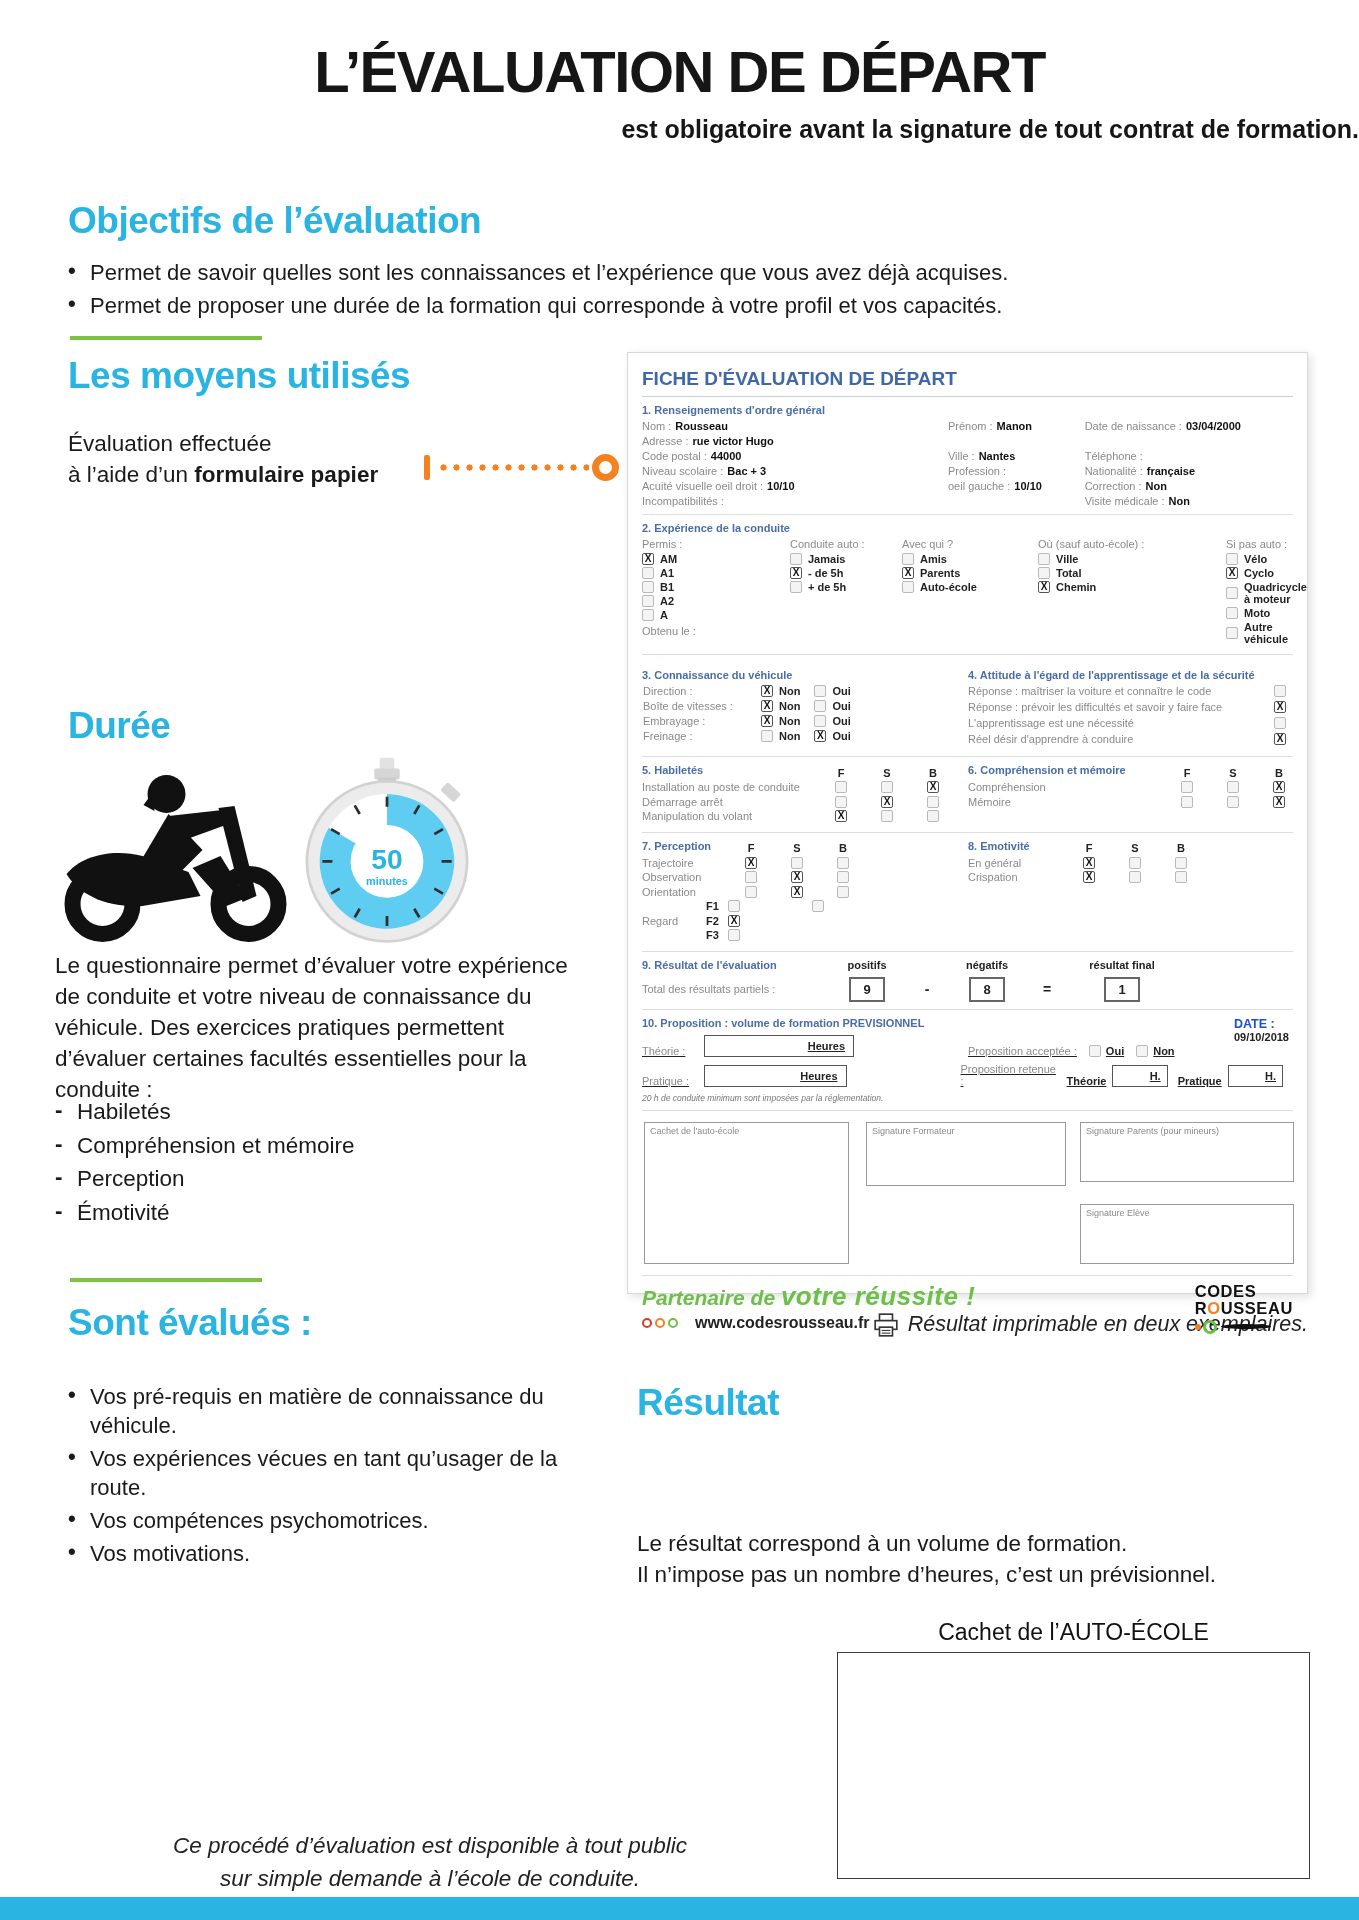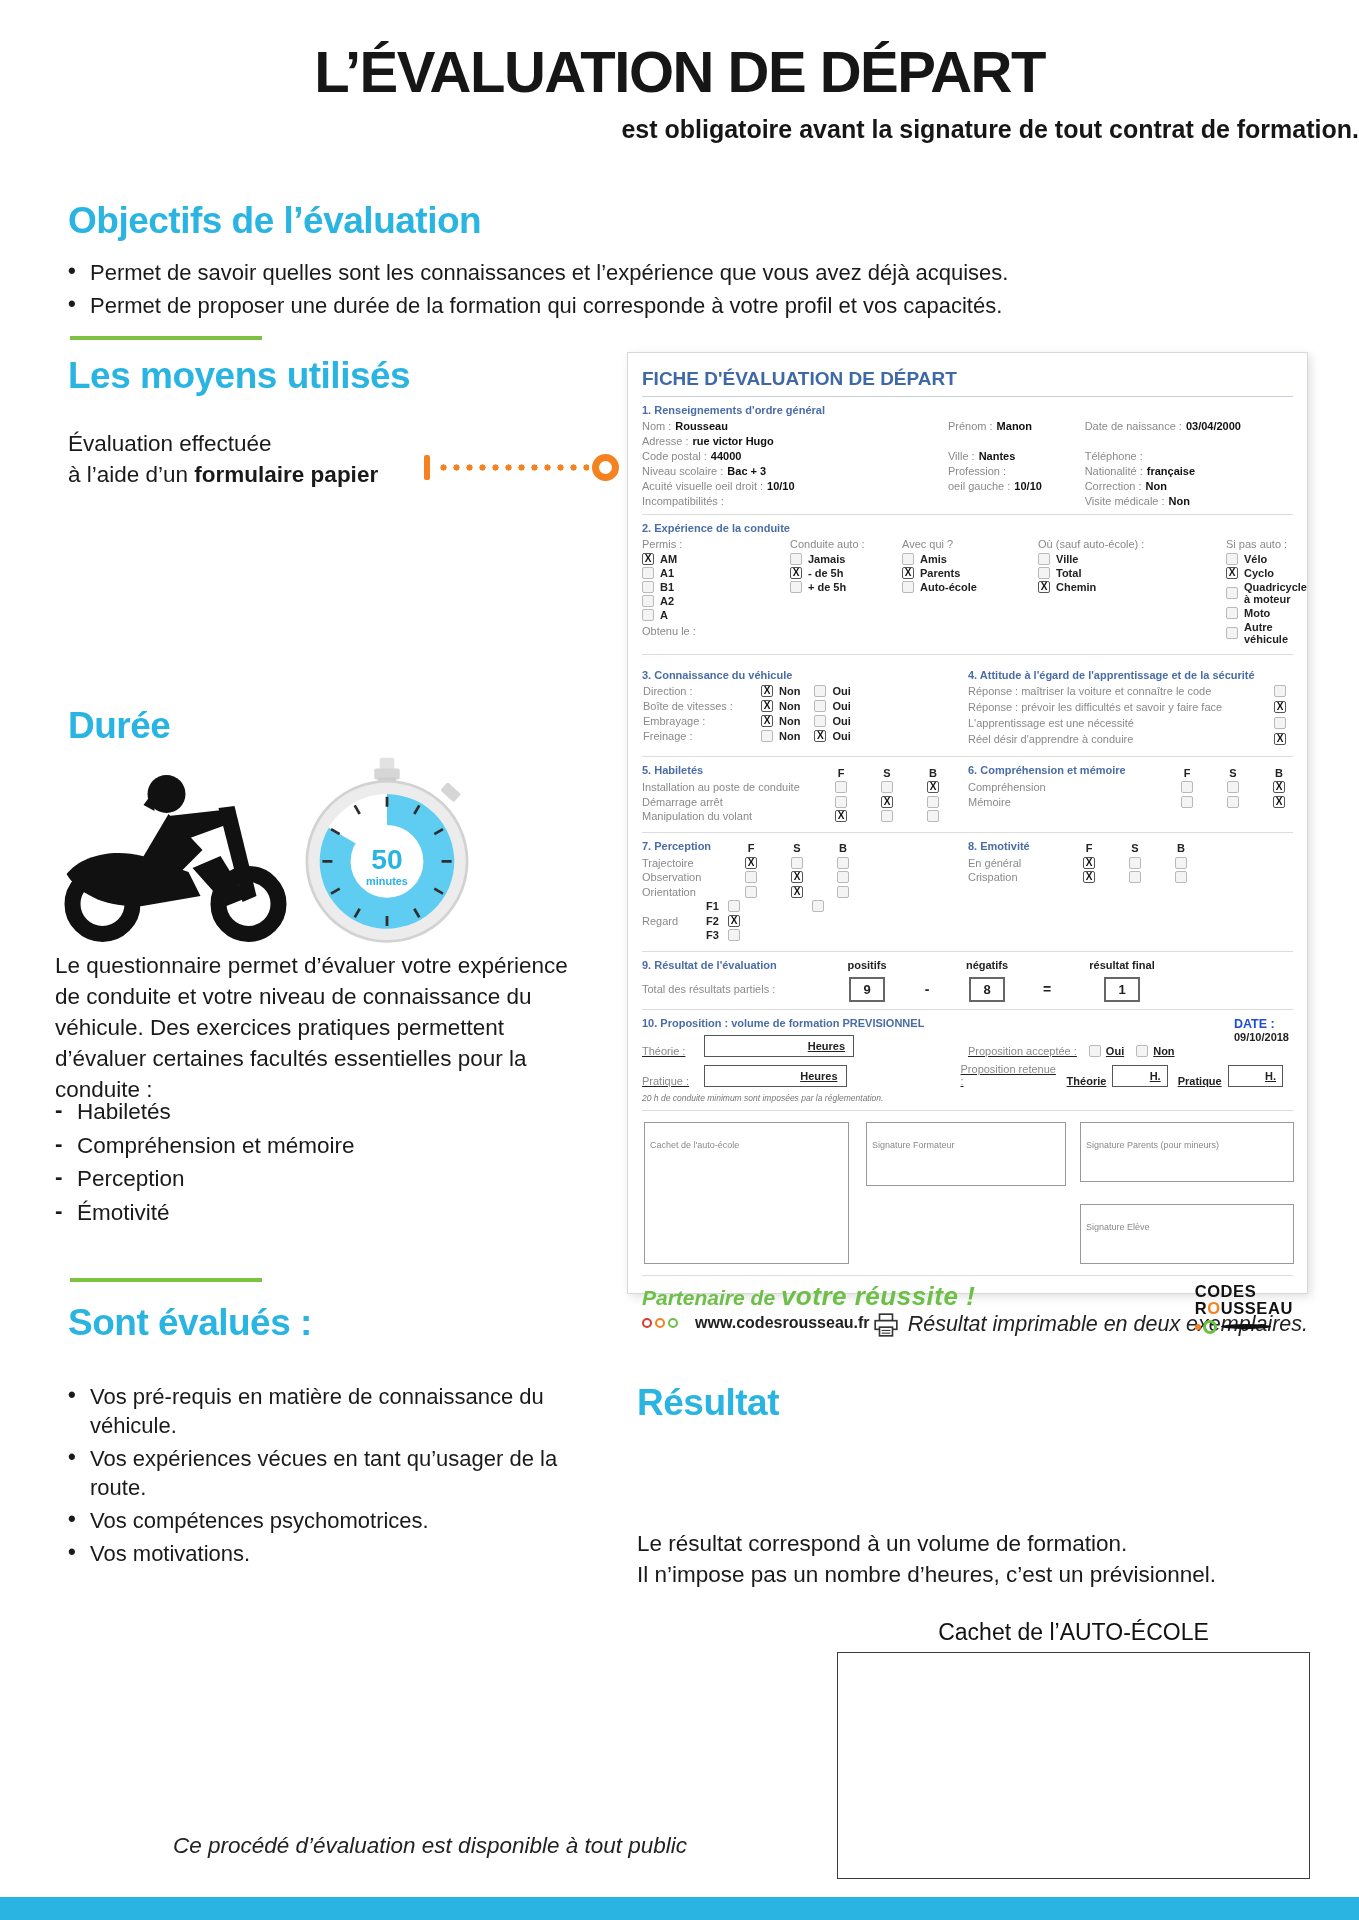--- a/index.html
+++ b/index.html
@@ -95,21 +95,21 @@
   .heures-box{width:150px;height:22px;border:1.5px solid #555;display:flex;align-items:center;justify-content:flex-end;
               padding-right:8px;font-weight:700;box-sizing:border-box;background:#fff;}
   .hbox{width:58px;height:22px;border:1.5px solid #555;display:flex;align-items:center;justify-content:flex-end;
         padding-right:6px;font-weight:700;box-sizing:border-box;background:#fff;margin:0 10px 0 6px;}
   .gap-to-right{margin-left:114px;color:#8a8a8a;}
   .inline-ck{margin:0 5px 0 12px;}
   .oui-non{font-weight:700;}
   .f-note{font-style:italic;color:#777;font-size:8.5px;margin-top:2px;}
   
   .sig-area{position:relative;height:150px;margin-top:4px;}
-  .sig-box{position:absolute;border:1px solid #999;color:#8a8a8a;font-size:9px;padding:17px 5px;box-sizing:border-box;background:#fff;}
+  .sig-box{position:absolute;border:1px solid #999;color:#8a8a8a;font-size:9px;padding:3px 5px;box-sizing:border-box;background:#fff;}
   .sig-cachet{left:2px;top:4px;width:205px;height:142px;}
   .sig-formateur{left:224px;top:4px;width:200px;height:64px;}
   .sig-parents{left:438px;top:4px;width:214px;height:60px;}
   .sig-eleve{left:438px;top:86px;width:214px;height:60px;}
   
   .f-footer{display:flex;justify-content:space-between;align-items:flex-start;margin-top:6px;}
   .slogan{color:#6cbf47;font-style:italic;font-weight:700;line-height:1;}
   .slogan .sa{font-size:21px;}
   .slogan .sb{font-size:26px;letter-spacing:.5px;}
   .url-line{display:flex;align-items:center;margin-top:5px;}
@@ -248,20 +248,21 @@
   <div class="body-text" style="left:637px;top:1528px;width:720px;">
     <span>Le résultat correspond à un volume de formation.</span><br>
     <span>Il n’impose pas un nombre d’heures, c’est un prévisionnel.</span>
   </div>
 
   <div class="cachet-label">Cachet de l’AUTO-ÉCOLE</div>
   <div class="cachet-box"></div>
 
   <div class="footer-note">
     <span>Ce procédé d’évaluation est disponible à tout public</span><br>
+    <span>sur simple demande à l’école de conduite.</span>
   </div>
   <div class="bottom-bar"></div>
 
   <div class="card">
     <div class="f-title">FICHE D'ÉVALUATION DE DÉPART</div>
     <div class="f-title-rule"></div>
 
     <div class="sec-h">1. Renseignements d'ordre général</div>
     <div class="s1-grid">
       <span><span class="lab">Nom :</span><span class="val">Rousseau</span></span>

